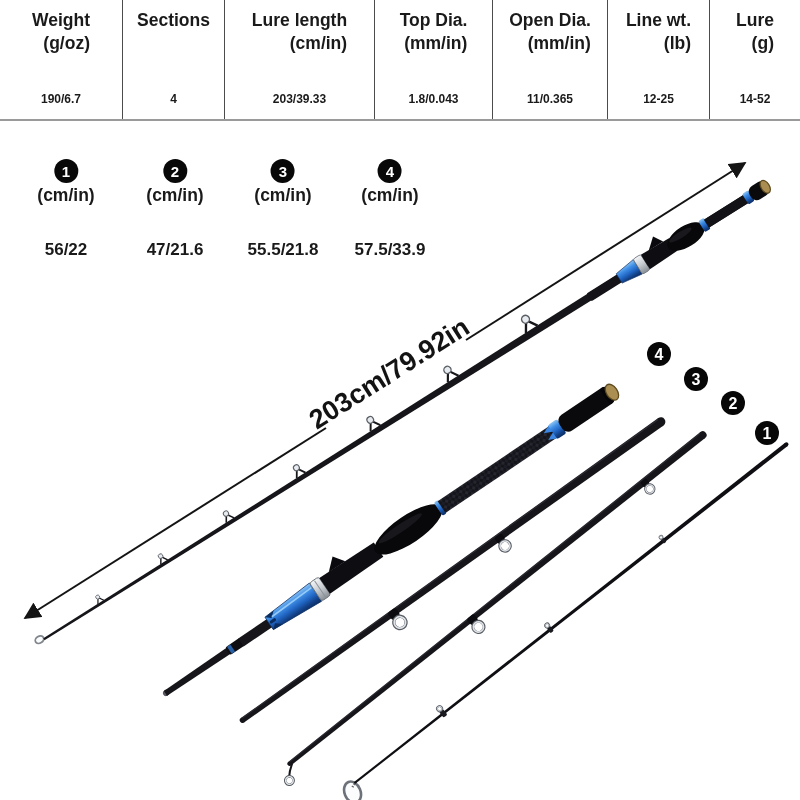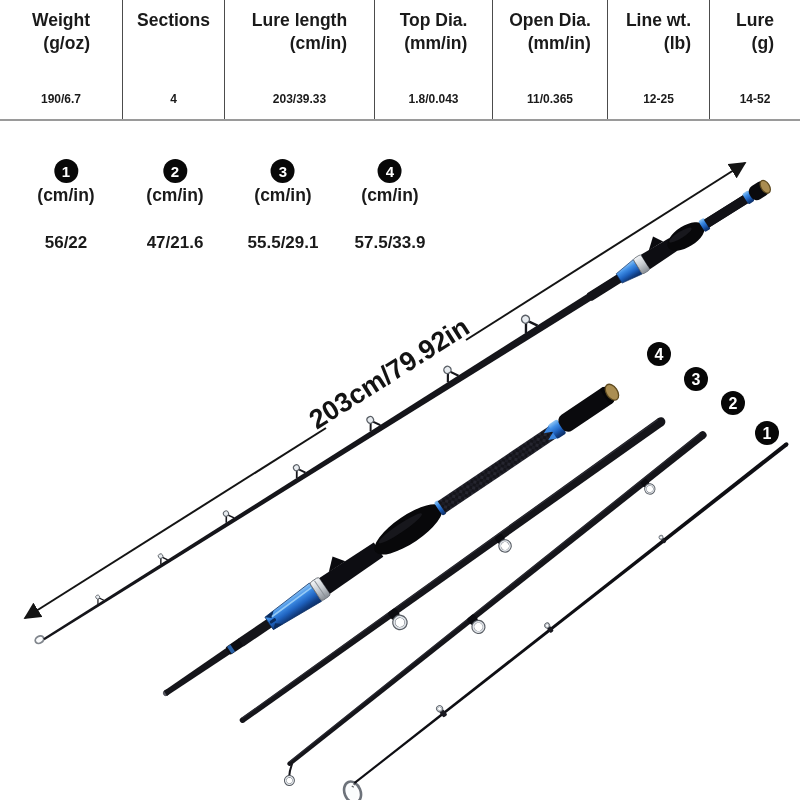--- a/index.html
+++ b/index.html
@@ -13,21 +13,21 @@
   .spec-col.divider{border-right:1.5px solid #4c4c4c;}
   .spec-h{font-size:17.5px;font-weight:bold;line-height:23px;text-align:right;}
   .spec-v{margin-top:auto;margin-bottom:13px;font-size:12px;font-weight:bold;}
   
   .legend-item{position:absolute;top:159px;transform:translateX(-50%);
                display:flex;flex-direction:column;align-items:center;}
   .legend-circle{width:24px;height:24px;border-radius:50%;background:#080808;color:#ffffff;
                  font-size:15px;font-weight:bold;display:flex;align-items:center;
                  justify-content:center;line-height:1;}
   .legend-unit{font-size:17.5px;font-weight:bold;margin-top:2px;}
-  .legend-value{font-size:17px;font-weight:bold;margin-top:27px;}
+  .legend-value{font-size:17px;font-weight:bold;margin-top:34px;}
   
   .illustration{position:absolute;top:130px;left:0;}
   svg text{font-family:"Liberation Sans",sans-serif;}
 </style>
 </head>
 <body>
 
 <div class="spec-table">
   <div class="spec-col divider" style="width:123px">
     <div class="spec-h">
@@ -86,21 +86,21 @@
   <div class="legend-value">56/22</div>
 </div>
 <div class="legend-item" style="left:175px">
   <div class="legend-circle">2</div>
   <div class="legend-unit">(cm/in)</div>
   <div class="legend-value">47/21.6</div>
 </div>
 <div class="legend-item" style="left:283px">
   <div class="legend-circle">3</div>
   <div class="legend-unit">(cm/in)</div>
-  <div class="legend-value">55.5/29.1</div>
+  <div class="legend-value">55.5/21.8</div>
 </div>
 <div class="legend-item" style="left:390px">
   <div class="legend-circle">4</div>
   <div class="legend-unit">(cm/in)</div>
   <div class="legend-value">57.5/33.9</div>
 </div>
 
 <svg class="illustration" width="800" height="670" viewBox="0 0 800 670">
   <defs>
     <marker id="arrowhead" viewBox="0 0 10 10" refX="9" refY="5" markerWidth="8.5" markerHeight="8.5" orient="auto-start-reverse">

